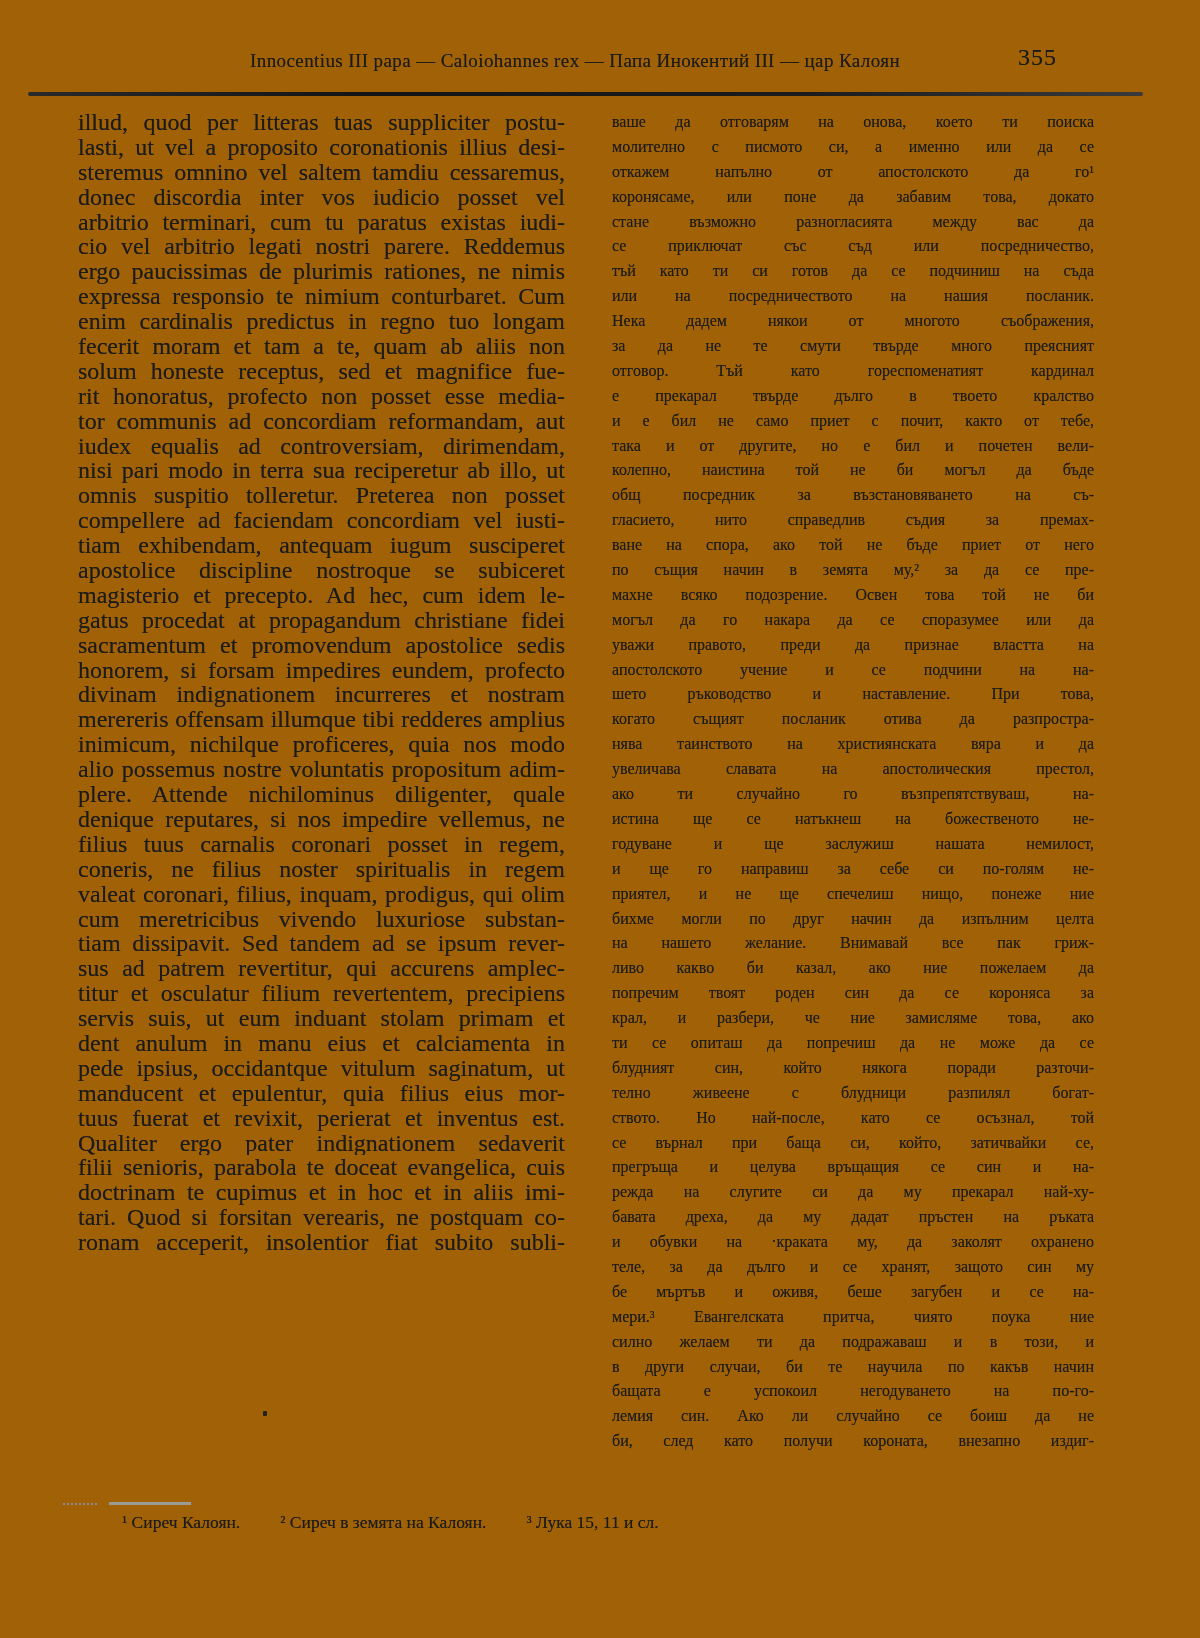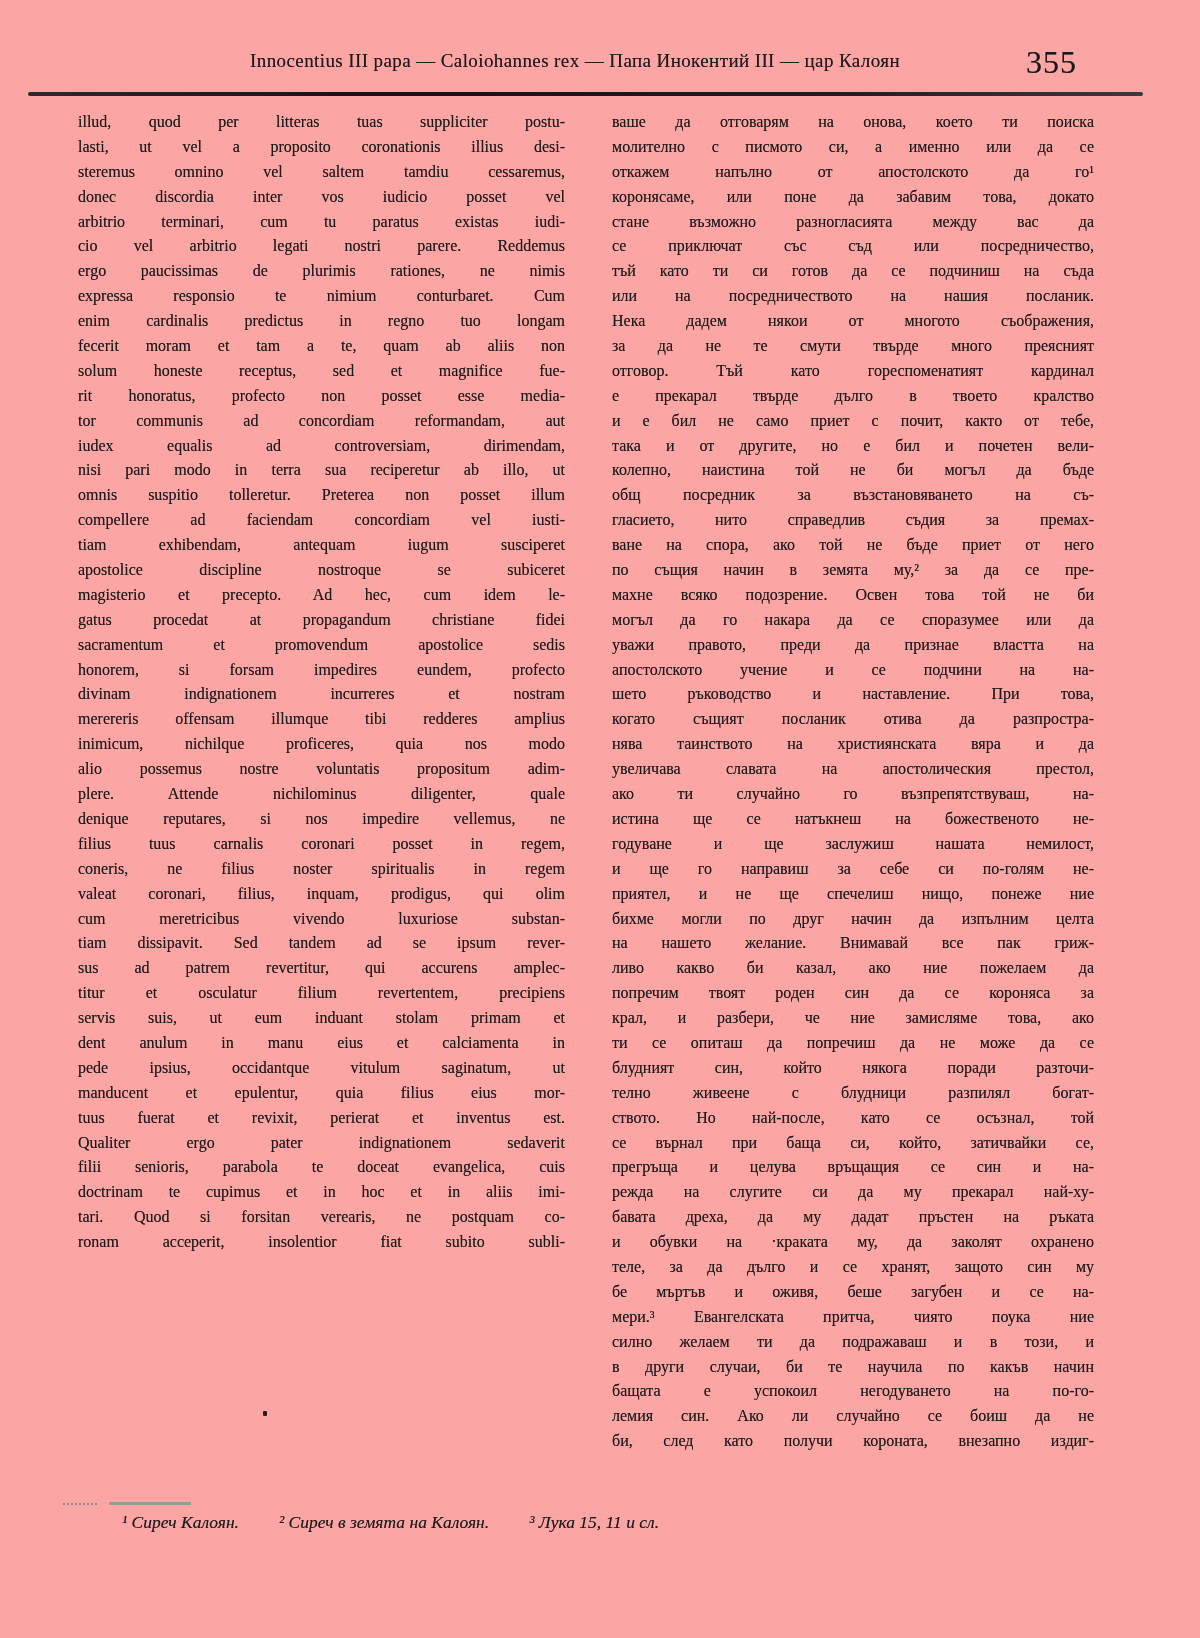--- a/index.html
+++ b/index.html
@@ -1,57 +1,57 @@
 <!DOCTYPE html>
 <html><head>
 <meta charset="utf-8">
 <style>
   html,body { margin:0; padding:0; background:#e9e9e6; }
   .page {
     position:relative;
     width:1200px; height:1638px;
     margin:0 auto;
-    background:#fca5a5;
+    background:#a16207;
     font-family:"Liberation Serif","DejaVu Serif",serif;
     color:#1b1b1b;
     overflow:hidden;
     text-shadow:0 0 .4px rgba(20,20,20,.55);
   }
   .running-head {
     position:absolute; top:50px; left:150px; width:850px;
     text-align:center; font-size:19px; letter-spacing:.4px;
     white-space:nowrap;
   }
   .page-number {
     position:absolute; top:44px; left:1018px;
-    font-size:32px; letter-spacing:1px;margin-left:8px;
+    font-size:24px; letter-spacing:1px;
   }
   .head-rule {
     position:absolute; top:92px; left:28px; width:1115px; height:4px;
     background:linear-gradient(90deg,#2a2a2a 0%,#141414 30%,#1c1c1c 70%,#3a3a3a 100%);
     border-radius:2px;
   }
   .col { position:absolute; top:110px; }
-  .col.latin { left:78px;  width:487px; font-size:16px; }
+  .col.latin { left:78px;  width:487px; font-size:24px; }
   .col.bulgarian { left:612px; width:482px; font-size:16px; }
   .line {
     height:24.9px; line-height:24.9px;
     text-align:justify; text-align-last:justify;
     overflow:hidden;
   }
   .fn-sep {
     position:absolute; top:1502px; left:63px;
     display:flex; gap:12px; align-items:center;
   }
   .sep-dots { width:34px; border-top:2px dotted #8d8d8a; }
   .sep-line { width:82px; border-top:3px solid #9a9a97; }
   .footnotes {
     position:absolute; top:1512px; left:122px;
     display:flex; gap:40px;
-    font-size:17.5px; white-space:nowrap;font-style:italic;
+    font-size:17.5px; white-space:nowrap;
   }
   .speck {
     position:absolute; top:1411px; left:263px;
     width:4px; height:5px; background:#222; border-radius:1px;
   }
 </style>
 </head>
 <body>
 
 <div class="page">

